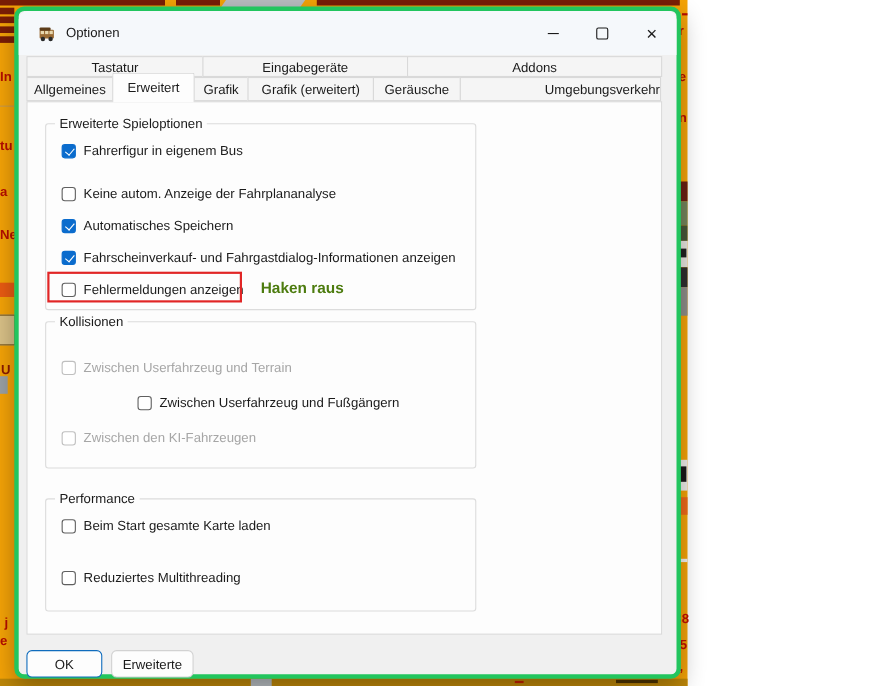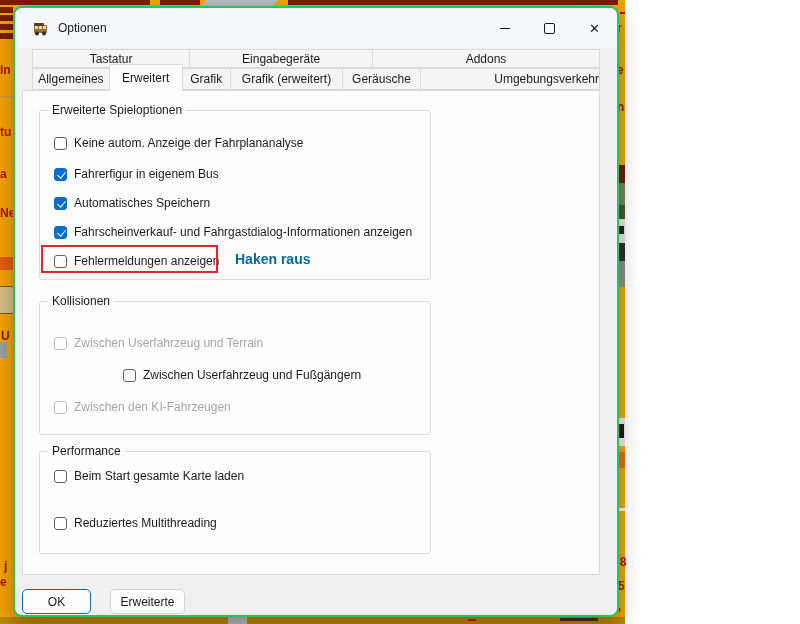--- a/index.html
+++ b/index.html
@@ -8,40 +8,40 @@
 
   
   .bg-orange{position:absolute;left:0;top:0;width:625px;height:624px;background:#f4a307;}
   .frag{position:absolute;}
   .maroon{background:#7a1d06;}
   .red-txt{color:#b50d00;font-size:12px;font-weight:bold;line-height:12px;}
   .bottom-strip{position:absolute;left:0;top:617px;width:625px;height:7px;background:#bd8709;}
 
   
   .dialog{position:absolute;left:13px;top:6px;width:606px;height:611px;
-    background:#f0f0f0;border:2px solid #22c55e;border-radius:9px;
+    background:#f0f0f0;border:4px solid #22c55e;border-radius:9px;
     box-shadow:0 8px 22px rgba(0,0,0,.30);box-sizing:border-box;}
   .titlebar{position:absolute;left:0;top:0;width:100%;height:40px;
     background:#f5f8fb;border-radius:8px 8px 0 0;display:flex;align-items:center;}
   .app-icon{width:17px;height:17px;margin-left:17px;flex:0 0 auto;}
   .title-text{font-size:12px;color:#1a1a1a;margin-left:9px;}
   .win-btns{margin-left:auto;display:flex;height:100%;}
   .win-btn{width:45px;height:100%;display:flex;align-items:center;justify-content:center;cursor:default;}
   .glyph-min{width:10px;height:1px;background:#1a1a1a;display:block;}
   .glyph-max{width:9px;height:9px;border:1px solid #1a1a1a;border-radius:2px;display:block;}
   .glyph-close{font-size:13px;color:#1a1a1a;line-height:13px;}
 
   
   .tabrow{position:absolute;left:7px;width:578px;display:flex;}
   .tabrow1{top:41px;height:19px;}
   .tabrow2{top:60px;height:22px;}
   .tab{box-sizing:border-box;background:#f5f5f5;border:1px solid #d9d9d9;margin-left:-1px;
     display:flex;align-items:center;justify-content:center;font-size:12px;color:#1a1a1a;
     white-space:nowrap;overflow:hidden;}
-  .tab:first-child{margin-left:10px;justify-content:center;}
+  .tab:first-child{margin-left:0;justify-content:center;}
   .tab.selected{position:relative;z-index:3;background:#fdfdfd;border-bottom:none;
     margin-top:-4px;height:27px;border-radius:2px 2px 0 0;}
 
   
   .page{position:absolute;left:7px;top:82px;width:578px;height:485px;
     background:#fdfdfd;border:1px solid #d9d9d9;box-sizing:border-box;z-index:1;}
   .gb{position:absolute;left:16px;width:392px;border:1px solid #dcdcdc;border-radius:3px;box-sizing:border-box;}
   .gb-title{position:absolute;top:-8px;left:8px;background:#fdfdfd;padding:0 4px;
     font-size:12px;color:#1a1a1a;line-height:14px;}
   .row{display:flex;align-items:center;gap:7px;margin-left:14px;height:14px;}
@@ -51,24 +51,24 @@
   .row.checked .checkbox::after{content:"";position:absolute;left:3.5px;top:1px;
     width:4px;height:7px;border:solid #fff;border-width:0 1.6px 1.6px 0;transform:rotate(40deg);}
   .row.disabled .checkbox{border-color:#bfbfbf;}
   .cb-label{font-size:12px;color:#1b1b1b;white-space:nowrap;}
   .row.disabled .cb-label{color:#a6a6a6;}
 
   
   .red-rect{position:absolute;left:18px;top:154px;width:177px;height:28px;
     border:2px solid #e12626;box-sizing:border-box;pointer-events:none;z-index:5;}
   .annotation{position:absolute;left:212px;top:160px;font-size:14px;font-weight:bold;
-    color:#0369a1;white-space:nowrap;z-index:5;}
-
-  
-  .btnbar{position:absolute;left:7px;top:581px;display:flex;gap:19px;}
+    color:#4d7c0f;white-space:nowrap;z-index:5;}
+
+  
+  .btnbar{position:absolute;left:7px;top:581px;display:flex;gap:8px;}
   .btn{height:25px;box-sizing:border-box;border-radius:5px;background:#fdfdfd;
     font-size:12px;color:#1a1a1a;display:flex;align-items:center;justify-content:center;
     font-family:"Liberation Sans",sans-serif;}
   .btn-ok{width:69px;border:1px solid #0f6cbd;}
   .btn-cancel{width:75px;border:1px solid #d2d2d2;}
 </style>
 </head>
 <body>
 
 <div class="stage">
@@ -180,46 +180,46 @@
         </div>
       <div class="tab" style="width:183px;justify-content:flex-end;">
           <span>Umgebungsverkehr</span>
         </div>
     </div>
 
     <div class="page">
 
       <div class="gb" style="top:19px;height:170px;">
         <span class="gb-title">Erweiterte Spieloptionen</span>
+        <div class="row checked" style="margin-top:17px;">
+          <span class="checkbox"></span>
+          <span class="cb-label">Fahrerfigur in eigenem Bus</span>
+        </div>
         <div class="row" style="margin-top:25px;">
           <span class="checkbox"></span>
           <span class="cb-label">Keine autom. Anzeige der Fahrplananalyse</span>
-        </div>
-        <div class="row checked" style="margin-top:17px;">
-          <span class="checkbox"></span>
-          <span class="cb-label">Fahrerfigur in eigenem Bus</span>
         </div>
         <div class="row checked" style="margin-top:15px;">
           <span class="checkbox"></span>
           <span class="cb-label">Automatisches Speichern</span>
         </div>
         <div class="row checked" style="margin-top:15px;">
           <span class="checkbox"></span>
           <span class="cb-label">Fahrscheinverkauf- und Fahrgastdialog-Informationen anzeigen</span>
         </div>
         <div class="row" style="margin-top:15px;">
           <span class="checkbox"></span>
           <span class="cb-label">Fehlermeldungen anzeigen</span>
         </div>
       </div>
 
       <div class="red-rect"></div>
       <span class="annotation">Haken raus</span>
 
-      <div class="gb" style="top:210px;height:134px;">
+      <div class="gb" style="top:199px;height:134px;">
         <span class="gb-title">Kollisionen</span>
         <div class="row disabled" style="margin-top:34px;">
           <span class="checkbox"></span>
           <span class="cb-label">Zwischen Userfahrzeug und Terrain</span>
         </div>
         <div class="row" style="margin-top:18px;justify-content:center;">
           <span class="checkbox"></span>
           <span class="cb-label">Zwischen Userfahrzeug und Fußgängern</span>
         </div>
         <div class="row disabled" style="margin-top:18px;">

